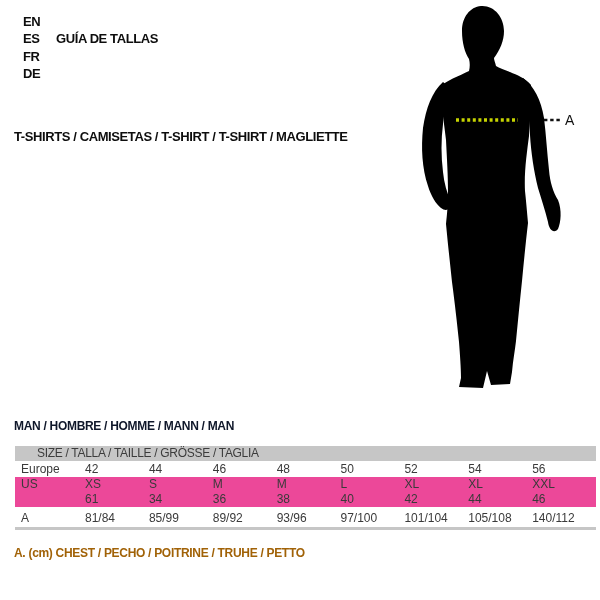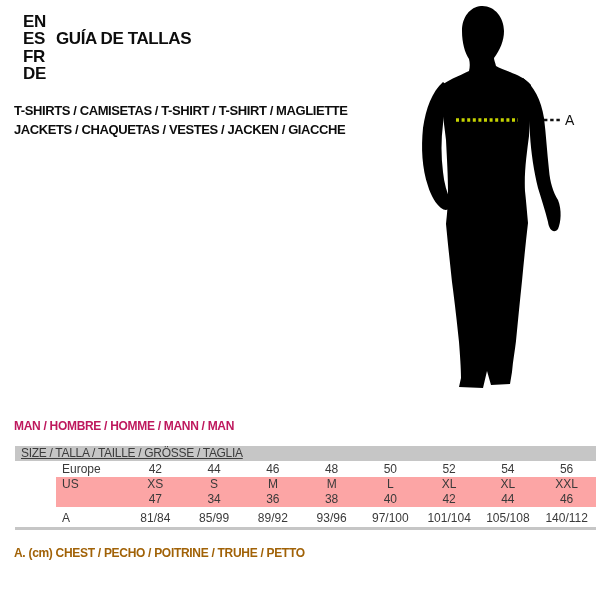--- a/index.html
+++ b/index.html
@@ -7,46 +7,46 @@
     width:600px;height:600px;background:#ffffff;
     font-family:"Liberation Sans", sans-serif;
     color:#111;position:relative;overflow:hidden;
   }
   .abs{position:absolute;}
 
   
   .lang-block{left:23px;top:13px;}
   .lang-row{display:grid;grid-template-columns:33px auto;line-height:17.3px;}
   .lang-code,.lang-label{
-    font-size:17px;font-weight:bold;letter-spacing:-0.4px;color:#0d0d0d;white-space:nowrap;
+    font-size:13px;font-weight:bold;letter-spacing:-0.4px;color:#0d0d0d;white-space:nowrap;
   }
 
   
-  .categories{left:14px;top:102px;}
+  .categories{left:14px;top:128px;}
   .cat-line{font-size:13px;font-weight:bold;letter-spacing:-0.4px;line-height:18.5px;color:#0d0d0d;white-space:nowrap;}
 
   
   .figure-svg{left:395px;top:0;}
   .measure-a-text{font-family:"Liberation Sans",sans-serif;font-size:14px;fill:#111;}
 
   
-  .section-title{left:14px;top:419px;font-size:12px;font-weight:bold;letter-spacing:-0.3px;color:#be185d;}
+  .section-title{left:14px;top:419px;font-size:12px;font-weight:bold;letter-spacing:-0.3px;color:#0f172a;}
 
   
   .size-table{left:15px;top:446px;width:581px;font-size:12px;color:#3a3a3a;}
   .t-header{
-    background:#c6c6c6;height:15px;line-height:15px;padding-left:6px;
-    letter-spacing:-0.3px;color:#3c3c3c;text-decoration:underline;
+    background:#c6c6c6;height:15px;line-height:15px;padding-left:22px;
+    letter-spacing:-0.3px;color:#3c3c3c;
   }
-  .t-row{display:flex;height:15px;line-height:15px;margin-left:41px;}
+  .t-row{display:flex;height:15px;line-height:15px;}
   .t-row.row-europe{height:16px;line-height:17px;}
-  .t-row.shaded{background:#fca5a5;}
+  .t-row.shaded{background:#ec4899;}
   .t-row.row-a{height:17px;line-height:23px;}
   .t-label{width:64px;padding-left:6px;text-align:left;}
-  .t-cell{flex:1;text-align:center;}
+  .t-cell{flex:1;}
   .t-bottom-band{height:3px;background:#c6c6c6;margin-top:3px;}
 
   
   .footnote{left:14px;top:546px;font-size:12px;font-weight:bold;letter-spacing:-0.3px;color:#a16207;white-space:nowrap;}
 </style>
 </head>
 <body>
 
 <div class="abs lang-block">
   <div class="lang-row">
@@ -59,21 +59,20 @@
   <div class="lang-row">
     <span class="lang-code">FR</span>
   </div>
   <div class="lang-row">
     <span class="lang-code">DE</span>
   </div>
 </div>
 
 <div class="abs categories">
   <div class="cat-line">T-SHIRTS / CAMISETAS / T-SHIRT / T-SHIRT / MAGLIETTE</div>
-  <div class="cat-line">JACKETS / CHAQUETAS / VESTES / JACKEN / GIACCHE</div>
 </div>
 
 <svg class="abs figure-svg" width="205" height="400" viewBox="0 0 205 400" xmlns="http://www.w3.org/2000/svg">
 
   <path fill="#000000" d="
     M 86,6
     C 75,7 67,17 67,31
     C 67,43 70,53 74,59
     C 75,63 75,67 74,71
     C 64,76 52,80 45,87
@@ -147,21 +146,21 @@
     <div class="t-cell">M</div>
     <div class="t-cell">M</div>
     <div class="t-cell">L</div>
     <div class="t-cell">XL</div>
     <div class="t-cell">XL</div>
     <div class="t-cell">XXL</div>
   </div>
 
   <div class="t-row shaded">
     <div class="t-label"></div>
-    <div class="t-cell">47</div>
+    <div class="t-cell">61</div>
     <div class="t-cell">34</div>
     <div class="t-cell">36</div>
     <div class="t-cell">38</div>
     <div class="t-cell">40</div>
     <div class="t-cell">42</div>
     <div class="t-cell">44</div>
     <div class="t-cell">46</div>
   </div>
 
   <div class="t-row row-a">

